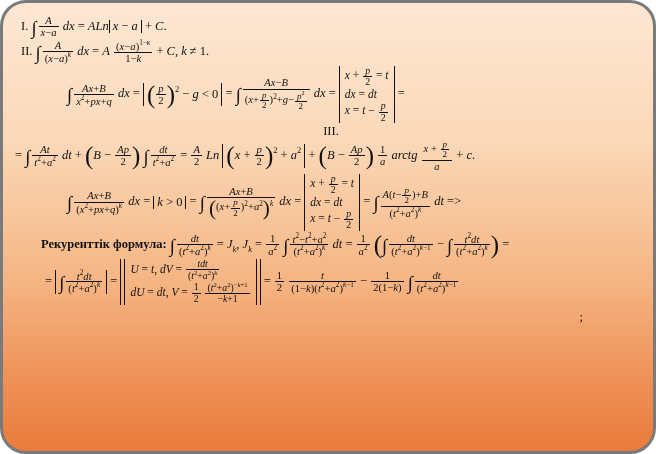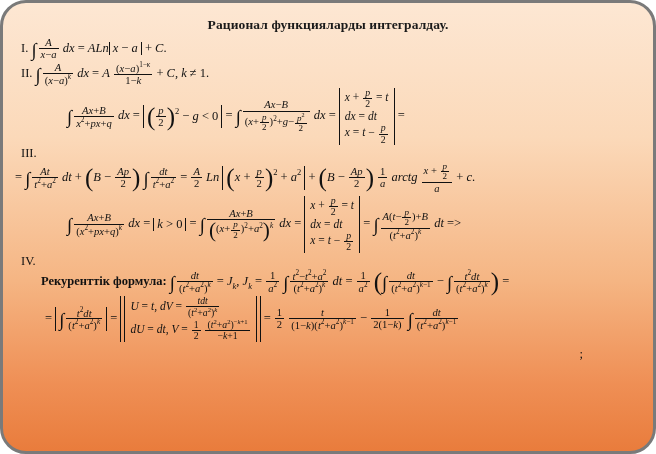--- a/index.html
+++ b/index.html
@@ -45,20 +45,21 @@
   .line {
     margin: 2px 0 2px 0;
     white-space: nowrap;
   }
   .indent1 { padding-left: 6px; }
   .indent2 { padding-left: 52px; }
   .indent3 { padding-left: 30px; }
   .roman {
     font-size: 12.5px;
     margin: 1px 0;
+    text-align: center;
   }
   .rec-label {
     font-size: 12.5px;
     padding-left: 26px;
     display: inline-block;
     vertical-align: middle;
     font-weight: bold;
   }
   
   .mi { font-style: italic; font-family: "Liberation Serif", serif; }
@@ -121,21 +122,20 @@
     font-size: 12.5px;
     margin-top: 6px;
   }
 </style>
 </head>
 <body>
 
 <div class="slide">
   <div class="slide-inner">
 
-    <div class="title">Рационал функцияларды интегралдау.</div>
 
     <div class="body">
 
       <div class="line indent1">
         <span>I.</span>
         <span class="grp">
           <span class="intg">∫</span><span class="frac"><span class="num"><span class="mi">A</span></span><span class="den"><span class="mi">x</span>−<span class="mi">a</span></span></span>
           <span class="mi">dx</span> = <span class="mi">ALn</span><span class="bar"><span class="mi">x</span> − <span class="mi">a</span></span> + <span class="mi">C</span>.
         </span>
       </div>
@@ -194,21 +194,20 @@
           <span class="bar"><span class="stack">
             <div><span class="mi">x</span> + <span class="frac"><span class="num"><span class="mi">p</span></span><span class="den">2</span></span> = <span class="mi">t</span></div>
             <div><span class="mi">dx</span> = <span class="mi">dt</span></div>
             <div><span class="mi">x</span> = <span class="mi">t</span> − <span class="frac"><span class="num"><span class="mi">p</span></span><span class="den">2</span></span></div>
           </span></span>
           = <span class="intg">∫</span><span class="frac"><span class="num"><span class="mi">A</span>(<span class="mi">t</span>−<span class="frac"><span class="num"><span class="mi">p</span></span><span class="den">2</span></span>)+<span class="mi">B</span></span><span class="den">(<span class="mi">t</span><span class="sup">2</span>+<span class="mi">a</span><span class="sup">2</span>)<span class="sup"><span class="mi">k</span></span></span></span>
           <span class="mi">dt</span> =&gt;
         </span>
       </div>
 
-      <div class="roman indent1">IV.</div>
 
       <div class="line">
         <span class="rec-label">Рекуренттік формула:</span>
         <span class="grp">
           <span class="intg">∫</span><span class="frac"><span class="num"><span class="mi">dt</span></span><span class="den">(<span class="mi">t</span><span class="sup">2</span>+<span class="mi">a</span><span class="sup">2</span>)<span class="sup"><span class="mi">k</span></span></span></span>
           = <span class="mi">J</span><span class="sub"><span class="mi">k</span></span>, <span class="mi">J</span><span class="sub"><span class="mi">k</span></span> =
           <span class="frac"><span class="num">1</span><span class="den"><span class="mi">a</span><span class="sup">2</span></span></span>
           <span class="intg">∫</span><span class="frac"><span class="num"><span class="mi">t</span><span class="sup">2</span>−<span class="mi">t</span><span class="sup">2</span>+<span class="mi">a</span><span class="sup">2</span></span><span class="den">(<span class="mi">t</span><span class="sup">2</span>+<span class="mi">a</span><span class="sup">2</span>)<span class="sup"><span class="mi">k</span></span></span></span>
           <span class="mi">dt</span> =
           <span class="frac"><span class="num">1</span><span class="den"><span class="mi">a</span><span class="sup">2</span></span></span>

